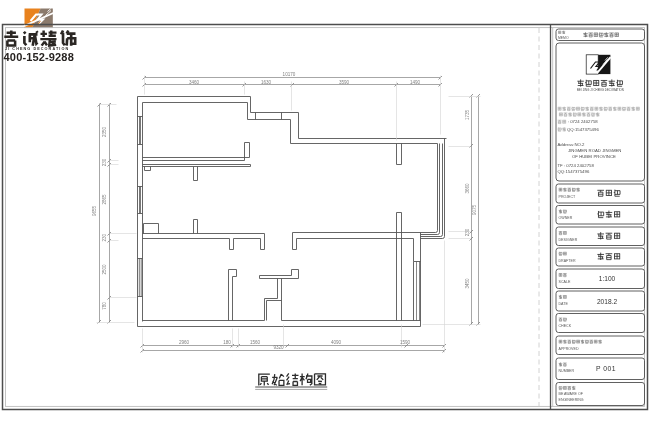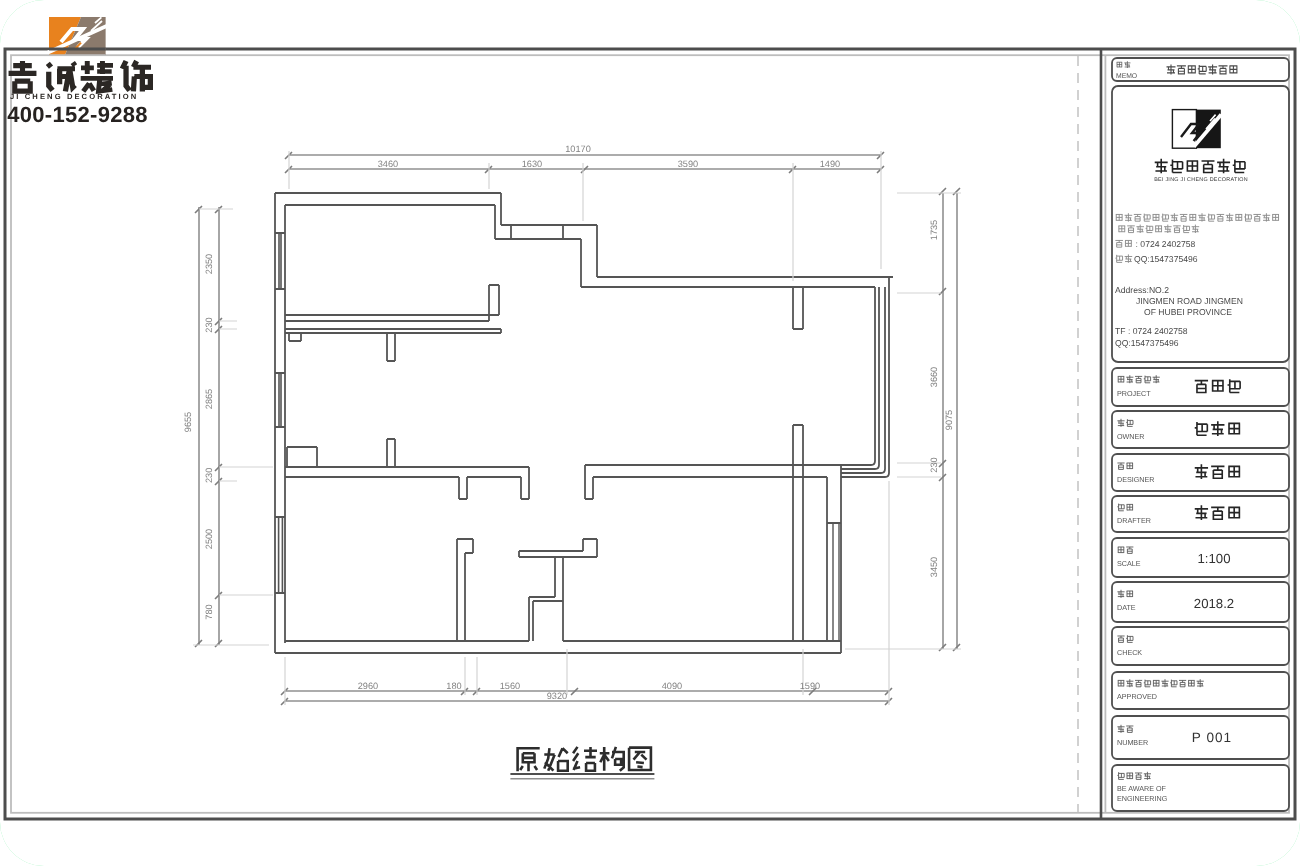--- a/index.html
+++ b/index.html
@@ -1,17 +1,17 @@
 <!DOCTYPE html>
 <html><head>
 <meta charset="utf-8">
 <style>
 html,body{margin:0;padding:0;background:#ffffff;}
 #page{position:relative;width:650px;height:433px;background:#86efac;overflow:hidden;
-font-family:"Liberation Sans", sans-serif;border-radius:22px;}
+font-family:"Liberation Sans", sans-serif;}
 svg{position:absolute;left:0;top:0;}
 </style>
 </head>
 <body>
 <div id="page">
 <svg width="650" height="433" viewBox="0 0 650 433">
 <defs>
 
 <g id="fcA" stroke-width="1.1" fill="none">
   <path d="M1,1.5H9 M1.5,1.5V9 M8.5,1.5V9 M1.5,5H8.5 M1.5,8.5H8.5 M5,1.5V8.5"></path>

